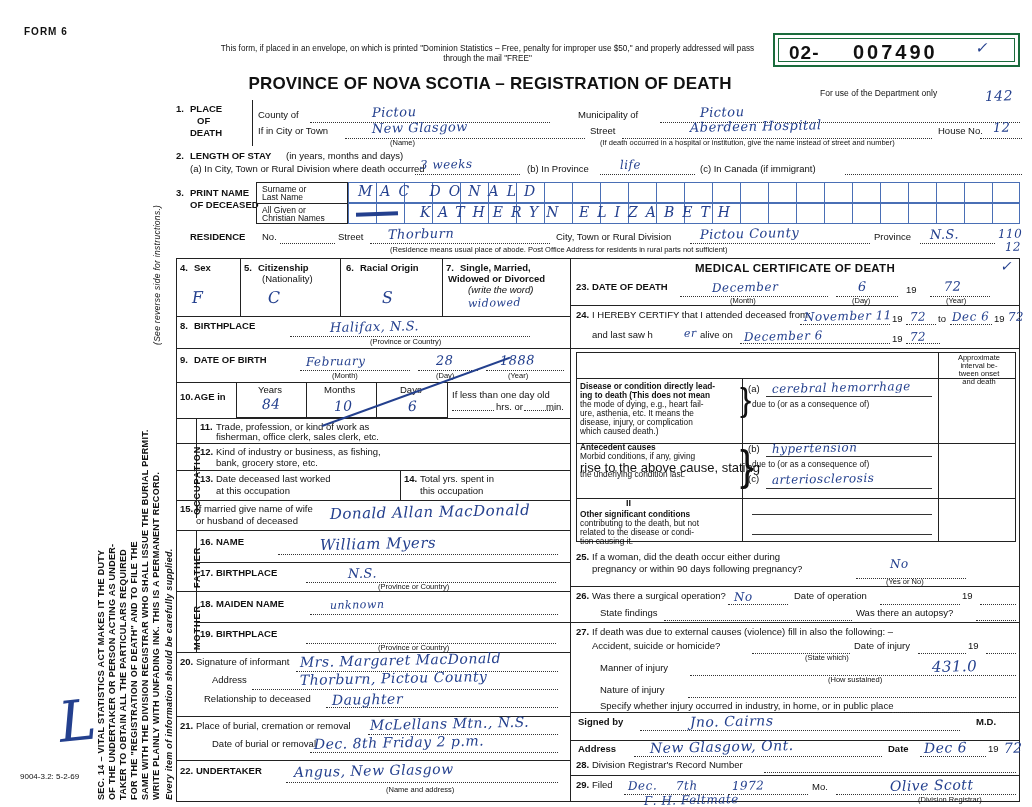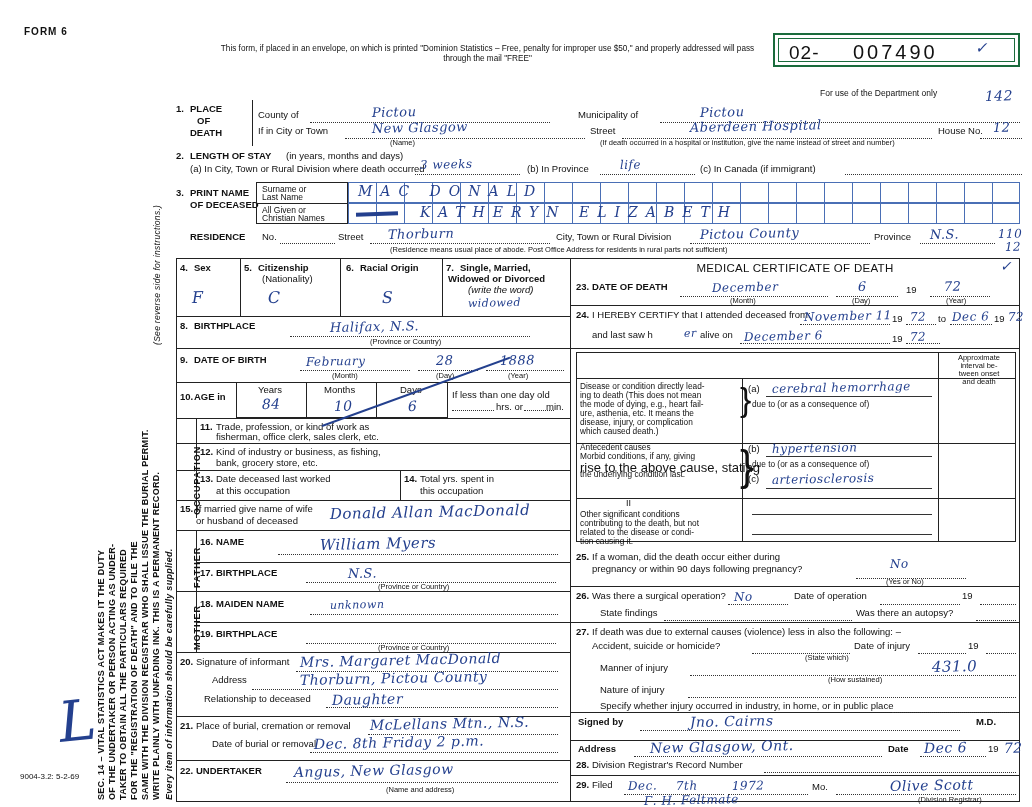--- a/index.html
+++ b/index.html
@@ -8,21 +8,21 @@
     background:#ffffff;
     font-family:"Liberation Sans", sans-serif;
     color:#111;
     position:relative;
     overflow:hidden;
   }
   .page{position:absolute;left:0;top:0;width:1032px;height:807px;}
 
   
   .abs{position:absolute;}
-  .b{font-weight:normal;}
+  .b{font-weight:bold;}
   .ital{font-style:italic;}
   .dots{border-bottom:1px dotted #333;}
   .line{border-bottom:1px solid #333;}
   .box{border:1px solid #222;box-sizing:border-box;}
 
   
   .hw{
     font-family:"DejaVu Serif", serif;
     font-style:italic;
     color:#24408e;
@@ -71,20 +71,21 @@
 </style>
 </head>
 <body>
 
 <div class="page">
 
   <div class="lblb abs" style="left:24px;top:26px;font-size:10px;letter-spacing:1px;">FORM 6</div>
 
   <div class="abs" style="left:215px;top:44px;width:545px;font-size:8.2px;line-height:1.25;text-align:center;">This form, if placed in an envelope, on which is printed "Dominion Statistics – Free, penalty for improper use $50," and properly addressed will pass through the mail "FREE"</div>
 
+  <div class="abs b" style="left:200px;top:74px;width:580px;font-size:17px;text-align:center;letter-spacing:0.2px;">PROVINCE OF NOVA SCOTIA – REGISTRATION OF DEATH</div>
 
   <div class="abs box" id="numbox">
     <div class="inner"></div>
     <div class="abs b" style="left:14px;top:7px;font-size:19px;letter-spacing:1px;">02-</div>
     <div class="abs b" style="left:78px;top:6px;font-size:20px;letter-spacing:3px;">007490</div>
     <div class="abs hw" style="left:200px;top:4px;font-size:15px;color:#24408e;">✓</div>
   </div>
   <div class="abs" style="left:820px;top:88px;font-size:8.5px;">For use of the Department only</div>
   <div class="abs hw" style="left:985px;top:88px;font-size:14px;">142</div>
 
@@ -482,21 +483,21 @@
   <div class="abs dots" style="left:880px;top:604px;width:80px;"></div>
   <div class="lbl" style="left:962px;top:591px;">19</div>
   <div class="abs dots" style="left:980px;top:604px;width:36px;"></div>
   <div class="lbl" style="left:600px;top:608px;">State findings</div>
   <div class="abs dots" style="left:664px;top:620px;width:188px;"></div>
   <div class="lbl" style="left:856px;top:608px;">Was there an autopsy?</div>
   <div class="abs dots" style="left:976px;top:620px;width:40px;"></div>
 
   <div class="hline" style="left:570px;top:712px;width:450px;"></div>
   <div class="lblb" style="left:576px;top:627px;">27.</div>
-  <div class="lbl" style="left:592px;top:627px;">If death was due to external causes (violence) less in also the following: –</div>
+  <div class="lbl" style="left:592px;top:627px;">If death was due to external causes (violence) fill in also the following: –</div>
   <div class="lbl" style="left:592px;top:641px;">Accident, suicide or homicide?</div>
   <div class="abs dots" style="left:752px;top:653px;width:98px;"></div>
   <div class="lbl" style="left:854px;top:641px;">Date of injury</div>
   <div class="abs dots" style="left:918px;top:653px;width:48px;"></div>
   <div class="lbl" style="left:968px;top:641px;">19</div>
   <div class="abs dots" style="left:986px;top:653px;width:30px;"></div>
   <div class="note" style="left:770px;top:654px;padding-left:35px;">(State which)</div>
 
   <div class="lbl" style="left:600px;top:663px;">Manner of injury</div>
   <div class="abs dots" style="left:690px;top:675px;width:326px;"></div>

